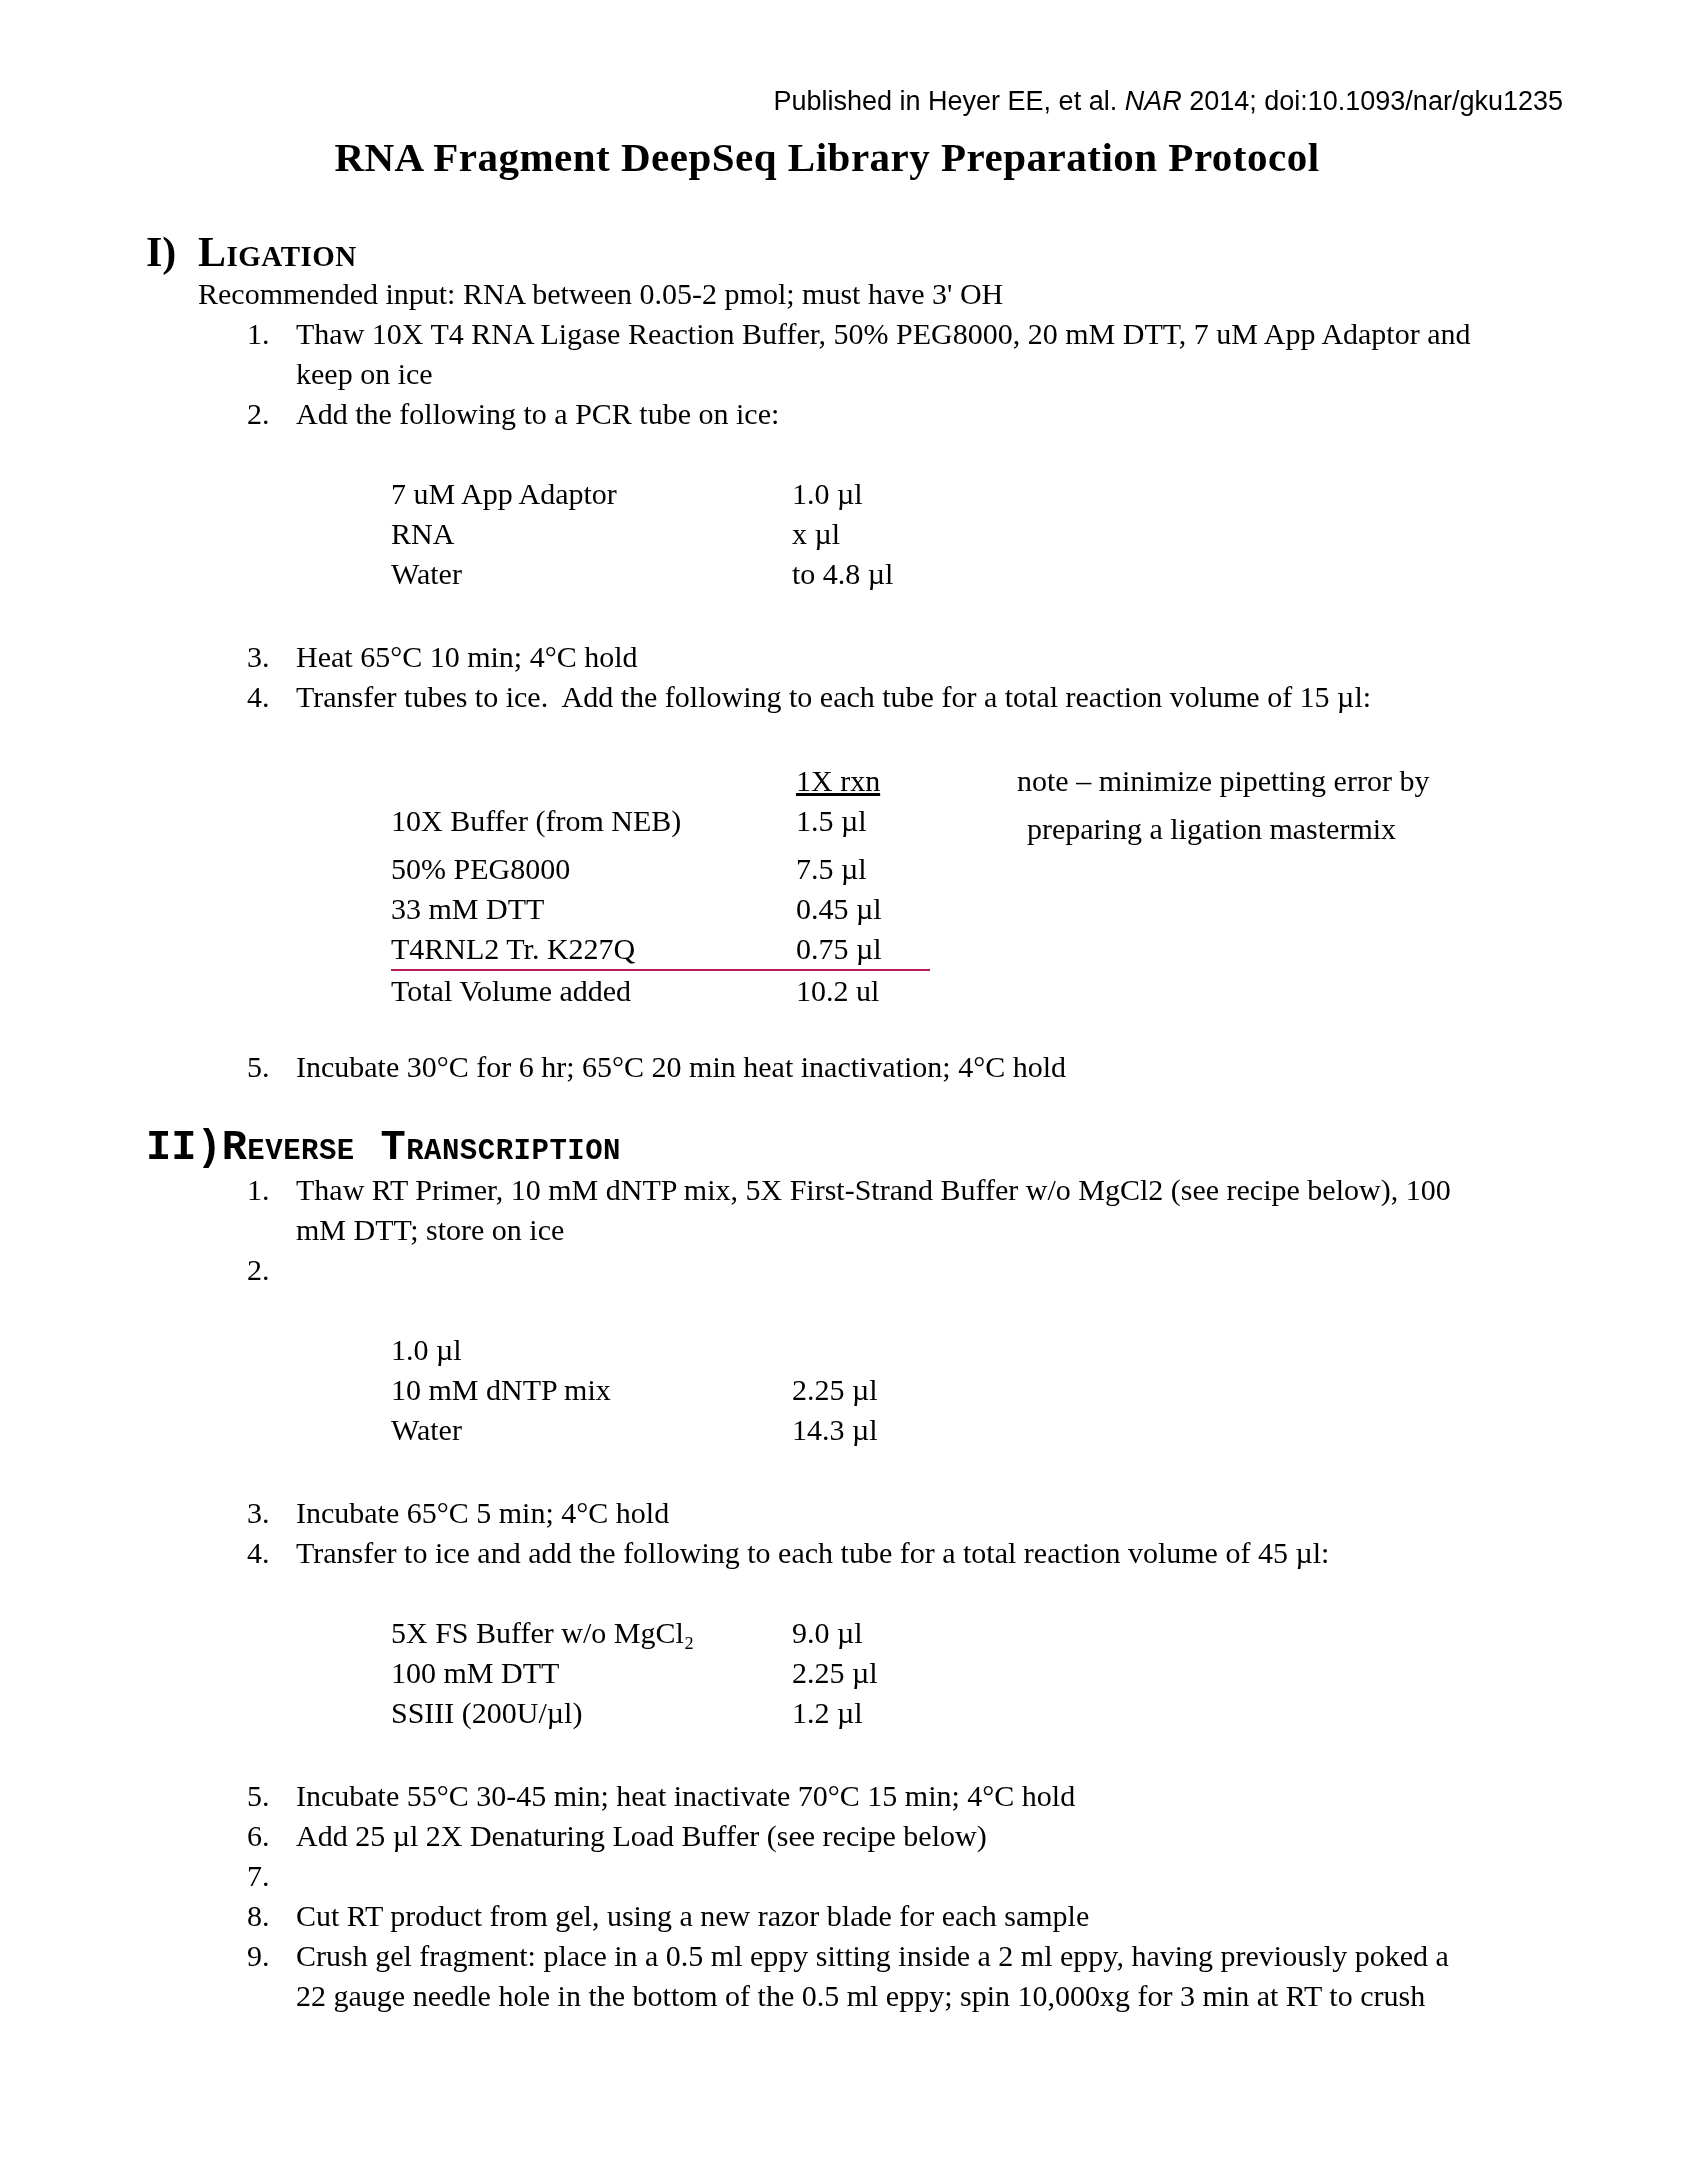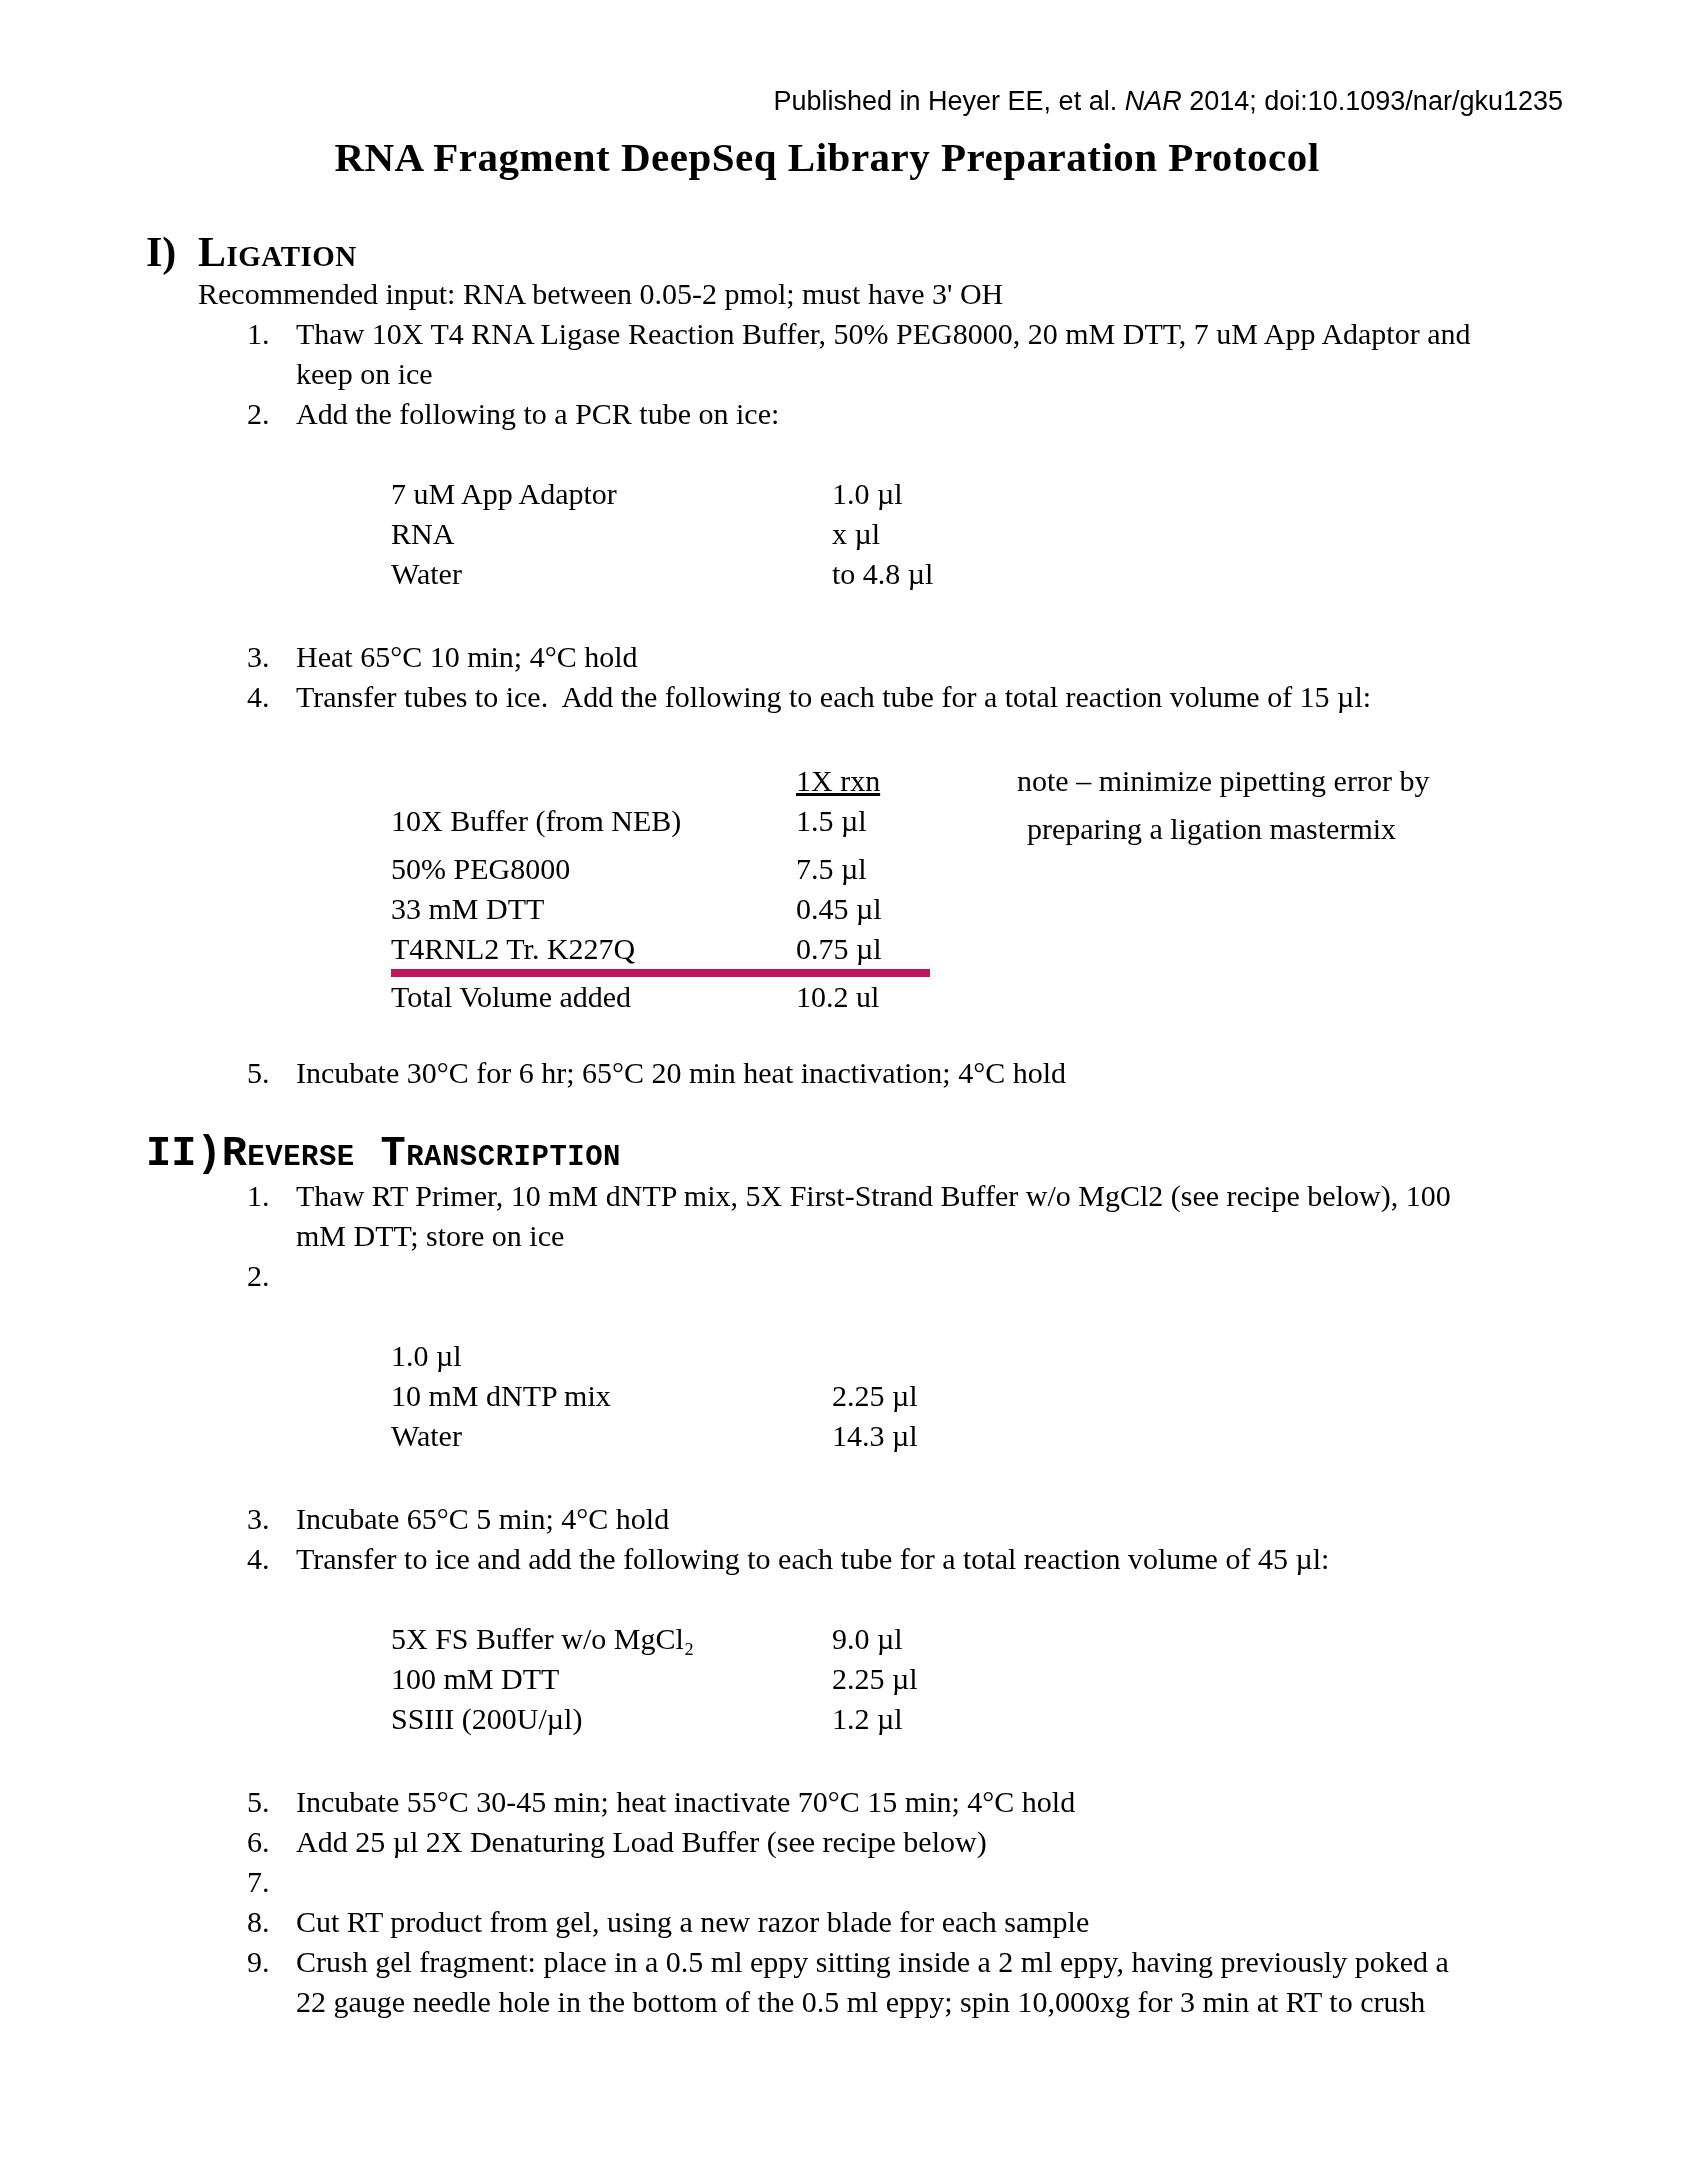--- a/index.html
+++ b/index.html
@@ -44,30 +44,30 @@
   .steps { margin-left: 247px; }
   .step { display: flex; line-height: 40px; }
   .step .num { flex: 0 0 49px; }
   .step .txt { white-space: pre-wrap; }
   .gap40 { margin-top: 40px; }
   .gap43 { margin-top: 43px; }
   .gap44 { margin-top: 44px; }
   .gap36 { margin-top: 36px; }
   
   .mix-table { margin-left: 391px; }
-  .mrow { display: flex; line-height: 40px; gap: 40px; }
+  .mrow { display: flex; line-height: 40px; }
   .mlabel { width: 401px; flex: 0 0 401px; }
   
   .rxn-table { margin-left: 391px; }
   .rrow { display: flex; line-height: 40px; }
   .rlabel { width: 405px; flex: 0 0 405px; }
   .rval { width: 134px; flex: 0 0 134px; }
   .rnote { padding-left: 87px; white-space: nowrap; }
   .rnote.indent { padding-left: 97px; margin-top: 8px; }
-  .rrow.u .rlabel, .rrow.u .rval { border-bottom: 8px solid #be185d; }
+  .rrow.u .rlabel, .rrow.u .rval { border-bottom: 2px solid #be185d; }
   .col-header { text-decoration: underline; }
 </style>
 </head>
 <body>
 
 <div class="page">
 
   <div class="published">
     <span>Published in Heyer EE, et al. </span><span class="journal">NAR</span><span> 2014; doi:10.1093/nar/gku1235</span>
   </div>

